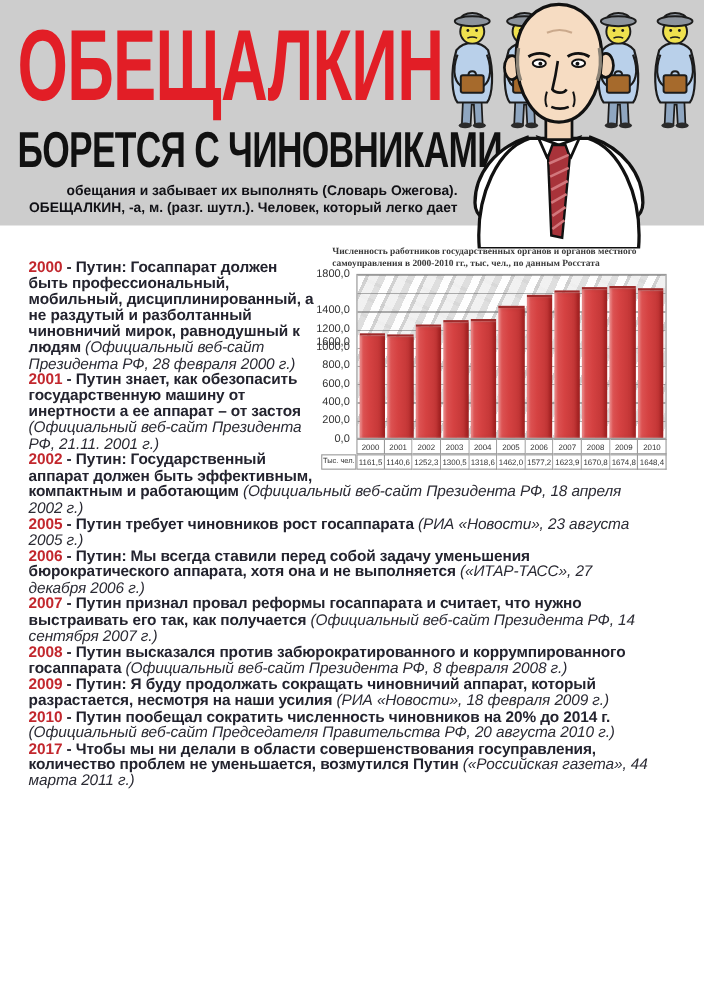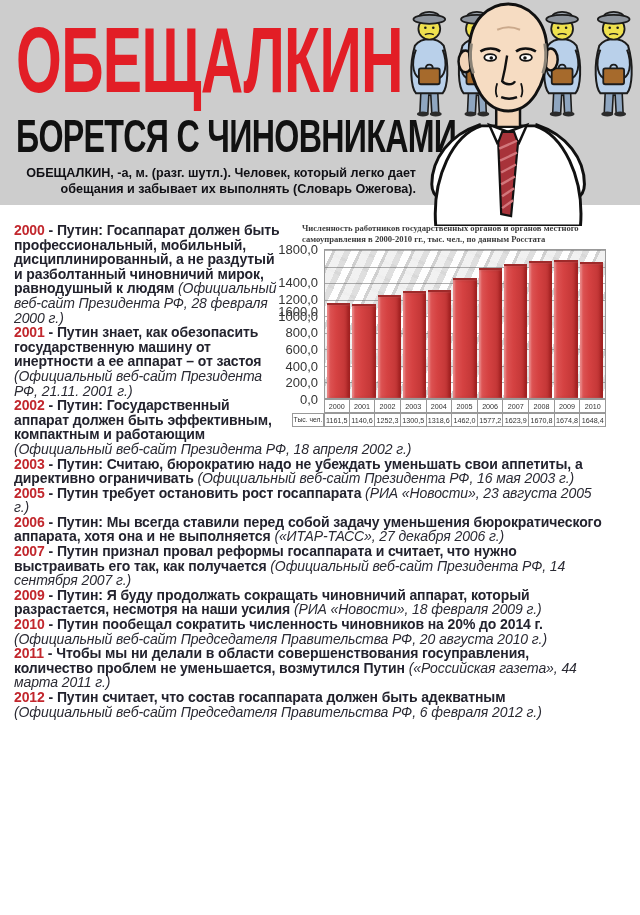--- a/index.html
+++ b/index.html
@@ -24,58 +24,58 @@
   .cartoon{position:absolute;right:0;top:0;width:238px;height:226px;}
 
   
   .content{padding:18px 14px 0 14px;}
   .chart{float:right;width:314px;margin:0 0 4px 6px;}
   .chart-title{font-size:8.6px;line-height:11px;font-weight:bold;color:#3c3c3c;
                text-align:left;margin:0 0 4px 10px;font-family:Liberation Serif, serif;}
   .chart-body{position:relative;height:150px;padding-left:32px;}
   .y-axis{position:absolute;left:0;top:0;width:29px;height:150px;}
   .y-tick{position:absolute;right:3px;transform:translateY(-50%);
-          font-size:13px;color:#333;white-space:nowrap;}
+          font-size:10px;color:#333;white-space:nowrap;}
   .plot{position:relative;height:150px;border:1px solid #999;box-sizing:border-box;
         background-color:#ececec;
         background-image:
           repeating-linear-gradient(to bottom, rgba(110,110,110,.55) 0 1px, rgba(0,0,0,0) 1px 16.55px),
           repeating-linear-gradient(115deg, rgba(255,255,255,.95) 0 7px, rgba(201,201,201,.75) 7px 10px, rgba(242,242,242,.85) 10px 18px, rgba(214,214,214,.6) 18px 24px),
           repeating-linear-gradient(25deg, rgba(235,235,235,.5) 0 12px, rgba(198,198,198,.45) 12px 15px);}
   .bars{position:absolute;left:0;right:0;bottom:0;top:0;display:flex;
         align-items:flex-end;padding:0 2px;gap:2px;}
   .bar{flex:1;background:linear-gradient(90deg,#e briefly);} 
   .bar{flex:1;border-top:2px solid #9e2a2a;box-sizing:border-box;
        background:linear-gradient(90deg,#e05a5a 0%,#d54242 40%,#bb3131 100%);
        box-shadow:inset 2px 0 2px rgba(255,255,255,.28), inset -3px 0 3px rgba(110,0,0,.35);}
   .x-table{display:grid;grid-template-columns:32px repeat(11,1fr);
            font-size:7.2px;color:#333;text-align:center;}
   .x-cell{border:1px solid #999;border-left:none;padding:1.5px 0;background:#fff;
           overflow:hidden;white-space:nowrap;}
   .x-cell.first{border-left:1px solid #999;}
   .x-cell.blank{border:none;background:transparent;}
   .x-cell.rowlabel{font-size:6.8px;}
 
-  .quotes{margin:0;}
+  .quotes{margin:12px;}
   .entry{margin:0;font-size:14px;line-height:14.6px;font-weight:bold;color:#23232e;
          letter-spacing:-0.1px;}
   .entry .yr{color:#c2272d;}
   .entry .src{font-weight:normal;font-style:italic;color:#2a2a33;}
 </style>
 </head>
 <body>
 
 <div class="page">
 
   <div class="header">
     <h1 class="big-title">ОБЕЩАЛКИН</h1>
     <h2 class="sub-title">БОРЕТСЯ С ЧИНОВНИКАМИ</h2>
     <div class="definition">
+      <div>обещания и забывает их выполнять (Словарь Ожегова).</div>
       <div>ОБЕЩАЛКИН, -а, м. (разг. шутл.). Человек, который легко дает</div>
-      <div>обещания и забывает их выполнять (Словарь Ожегова).</div>
     </div>
 
     <svg class="cartoon" viewBox="0 0 240 228">
       <defs>
         <g id="official">
 
           <path d="M15,84 L14,106 L22,106 L23,88 L25,88 L26,106 L33,106 L32,84 Z" fill="#8fa6c0" stroke="#1c1c1c" stroke-width="1.6"></path>
           <ellipse cx="17" cy="107" rx="6" ry="2.6" fill="#2b2b2b"></ellipse>
           <ellipse cx="30" cy="107" rx="6" ry="2.6" fill="#2b2b2b"></ellipse>
 
@@ -219,34 +219,33 @@
         </div>
     </div>
 
     <div class="quotes">
   <p class="entry"><span class="yr">2000</span><span class="dash"> - </span><span class="tx">Путин: Госаппарат должен быть профессиональный, мобильный, дисциплинированный, а не раздутый и разболтанный чиновничий мирок, равнодушный к людям </span><span class="src">(Официальный веб-сайт Президента РФ, 28 февраля 2000 г.)</span></p>
 
   <p class="entry"><span class="yr">2001</span><span class="dash"> - </span><span class="tx">Путин знает, как обезопасить государственную машину от инертности а ее аппарат – от застоя </span><span class="src">(Официальный веб-сайт Президента РФ, 21.11. 2001 г.)</span></p>
 
   <p class="entry"><span class="yr">2002</span><span class="dash"> - </span><span class="tx">Путин: Государственный аппарат должен быть эффективным, компактным и работающим </span><span class="src">(Официальный веб-сайт Президента РФ, 18 апреля 2002 г.)</span></p>
 
-  <p class="entry"><span class="yr">2003</span><span class="dash"> - </span><span class="tx">Путин: Считаю, бюрократию надо не убеждать уменьшать свои аппетиты, а директивно ограничивать </span><span class="src">(Официальный веб-сайт Президента РФ, 16 мая 2003 г.)</span></p>
-
-
-  <p class="entry"><span class="yr">2005</span><span class="dash"> - </span><span class="tx">Путин требует остановить рост госаппарата </span><span class="src">(РИА «Новости», 23 августа 2005 г.)</span></p>
+
+
+  <p class="entry"><span class="yr">2005</span><span class="dash"> - </span><span class="tx">Путин требует чиновников рост госаппарата </span><span class="src">(РИА «Новости», 23 августа 2005 г.)</span></p>
 
   <p class="entry"><span class="yr">2006</span><span class="dash"> - </span><span class="tx">Путин: Мы всегда ставили перед собой задачу уменьшения бюрократического аппарата, хотя она и не выполняется </span><span class="src">(«ИТАР-ТАСС», 27 декабря 2006 г.)</span></p>
 
   <p class="entry"><span class="yr">2007</span><span class="dash"> - </span><span class="tx">Путин признал провал реформы госаппарата и считает, что нужно выстраивать его так, как получается </span><span class="src">(Официальный веб-сайт Президента РФ, 14 сентября 2007 г.)</span></p>
 
+  <p class="entry"><span class="yr">2008</span><span class="dash"> - </span><span class="tx">Путин высказался против забюрократированного и коррумпированного госаппарата </span><span class="src">(Официальный веб-сайт Президента РФ, 8 февраля 2008 г.)</span></p>
 
   <p class="entry"><span class="yr">2009</span><span class="dash"> - </span><span class="tx">Путин: Я буду продолжать сокращать чиновничий аппарат, который разрастается, несмотря на наши усилия </span><span class="src">(РИА «Новости», 18 февраля 2009 г.)</span></p>
 
   <p class="entry"><span class="yr">2010</span><span class="dash"> - </span><span class="tx">Путин пообещал сократить численность чиновников на 20% до 2014 г. </span><span class="src">(Официальный веб-сайт Председателя Правительства РФ, 20 августа 2010 г.)</span></p>
 
-  <p class="entry"><span class="yr">2011</span><span class="dash"> - </span><span class="tx">Чтобы мы ни делали в области совершенствования госуправления, количество проблем не уменьшается, возмутился Путин </span><span class="src">(«Российская газета», 44 марта 2011 г.)</span></p>
-
-
-  <p class="entry"><span class="yr">2012</span><span class="dash"> - </span><span class="tx">Путин считает, что состав госаппарата должен быть адекватным </span><span class="src">(Официальный веб-сайт Председателя Правительства РФ, 6 февраля 2012 г.)</span></p>
+  <p class="entry"><span class="yr">2017</span><span class="dash"> - </span><span class="tx">Чтобы мы ни делали в области совершенствования госуправления, количество проблем не уменьшается, возмутился Путин </span><span class="src">(«Российская газета», 44 марта 2011 г.)</span></p>
+
+
 </div>
 
   </div>
 </div>
 
 </body></html>

